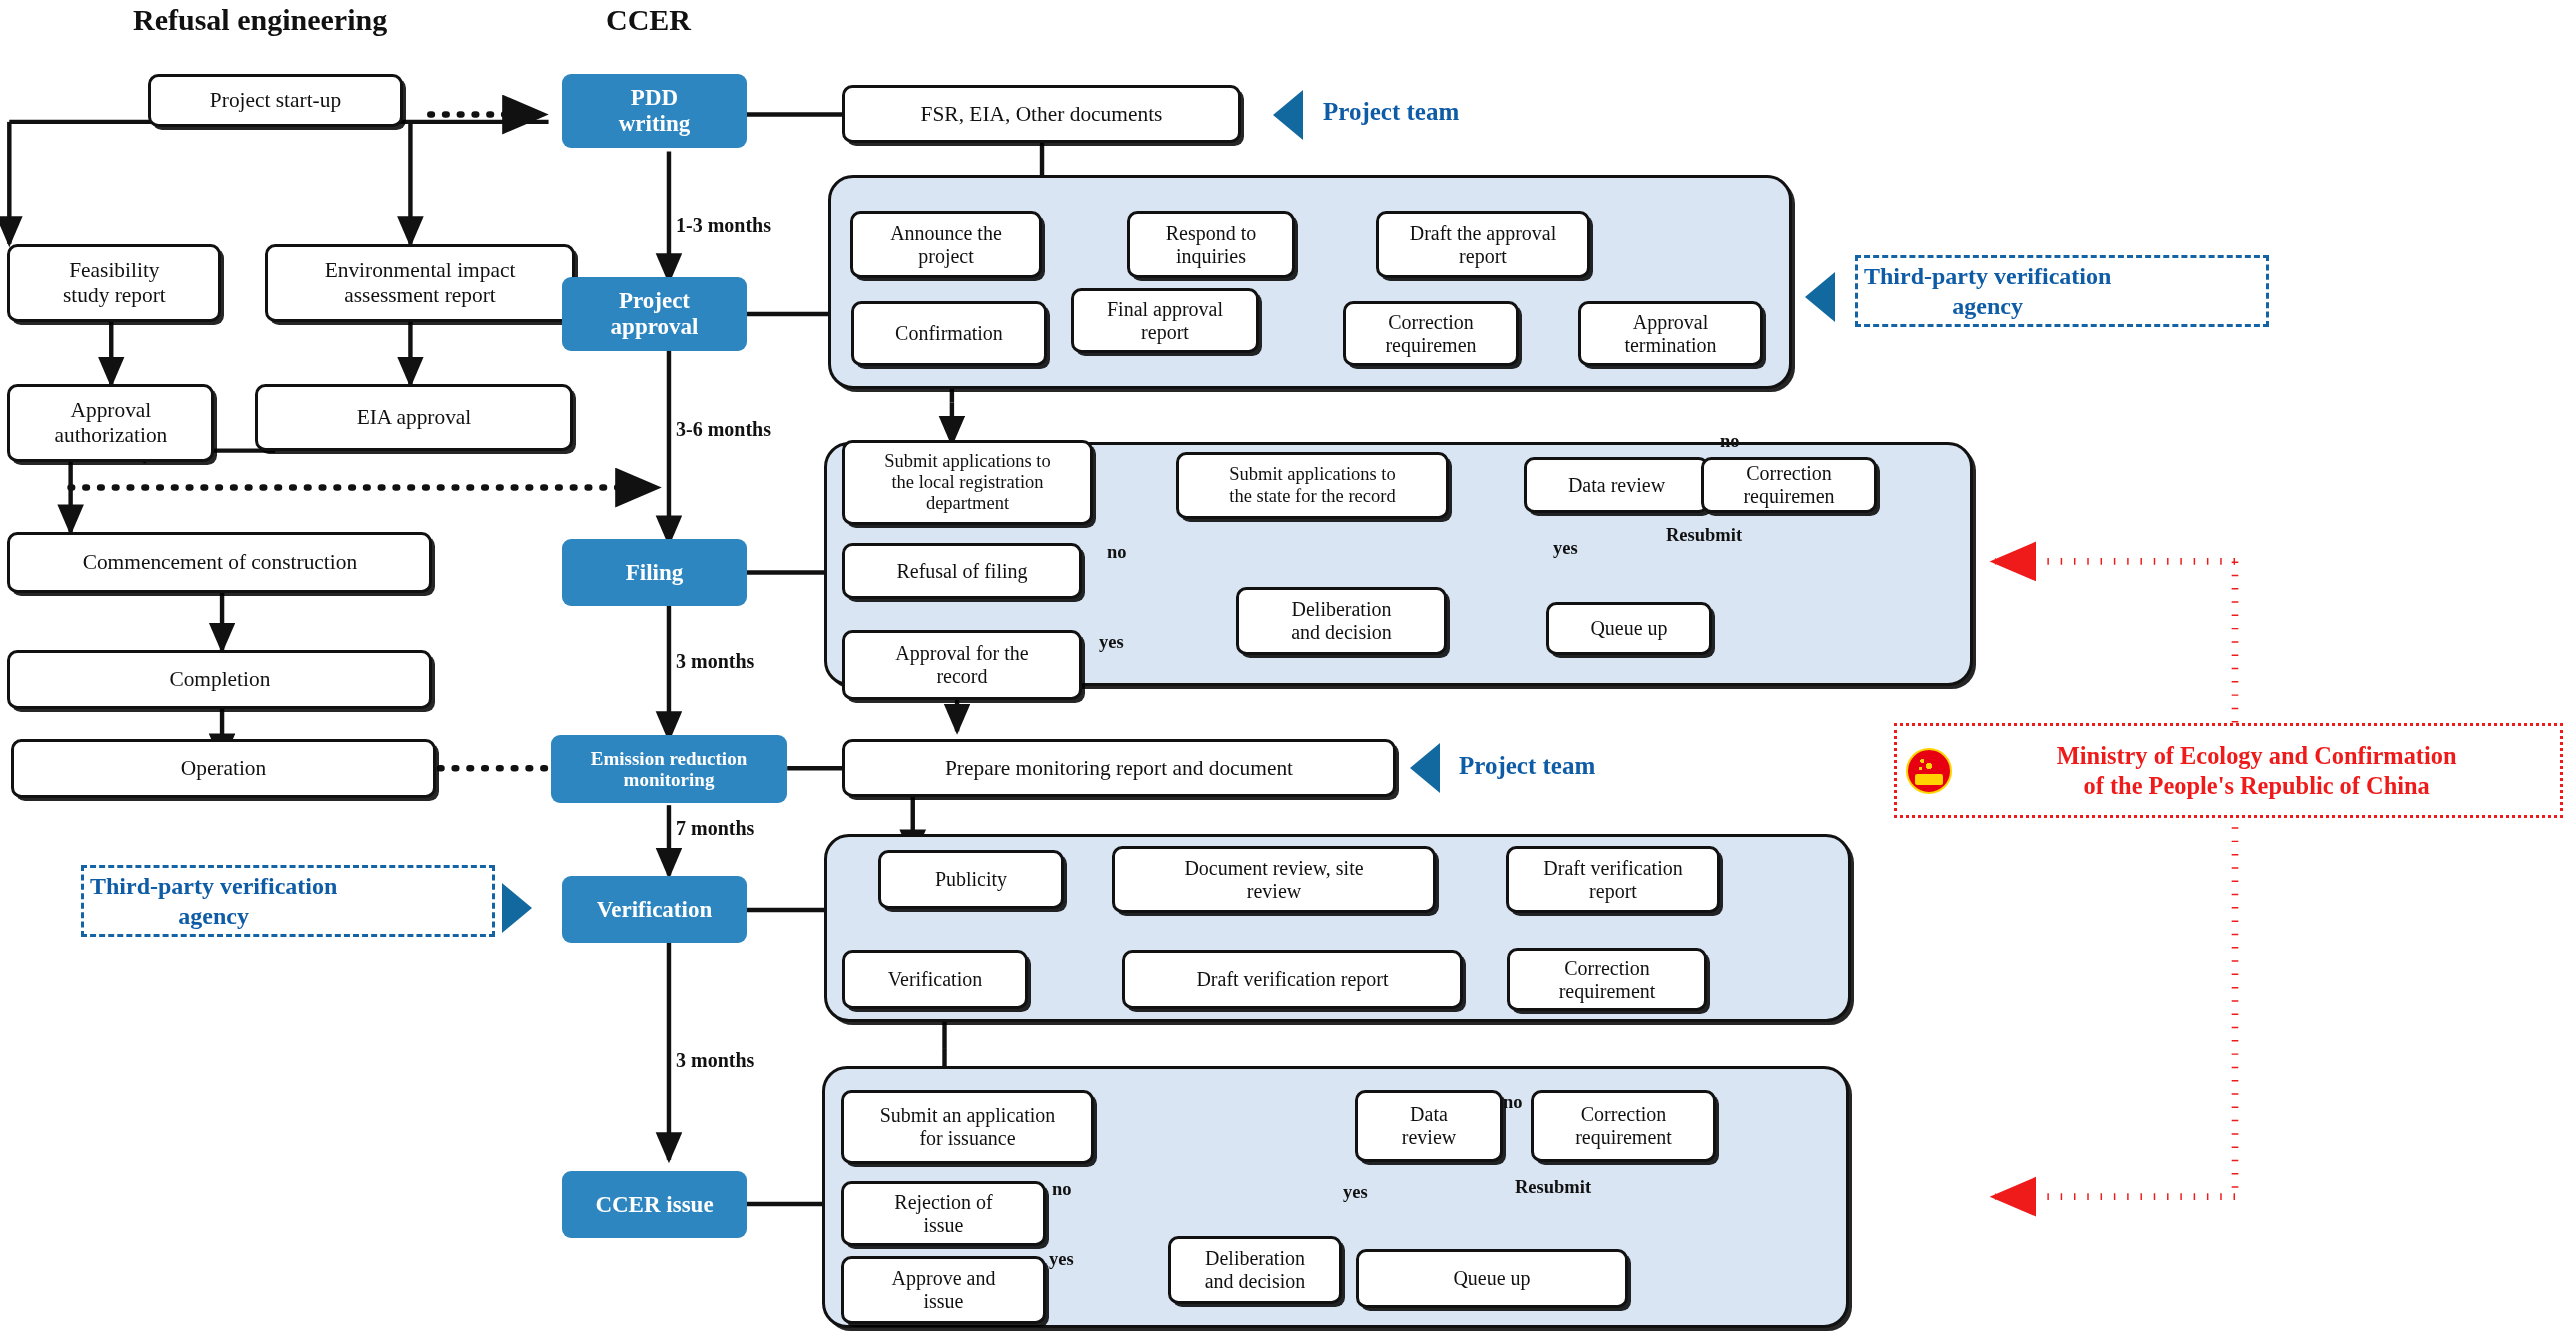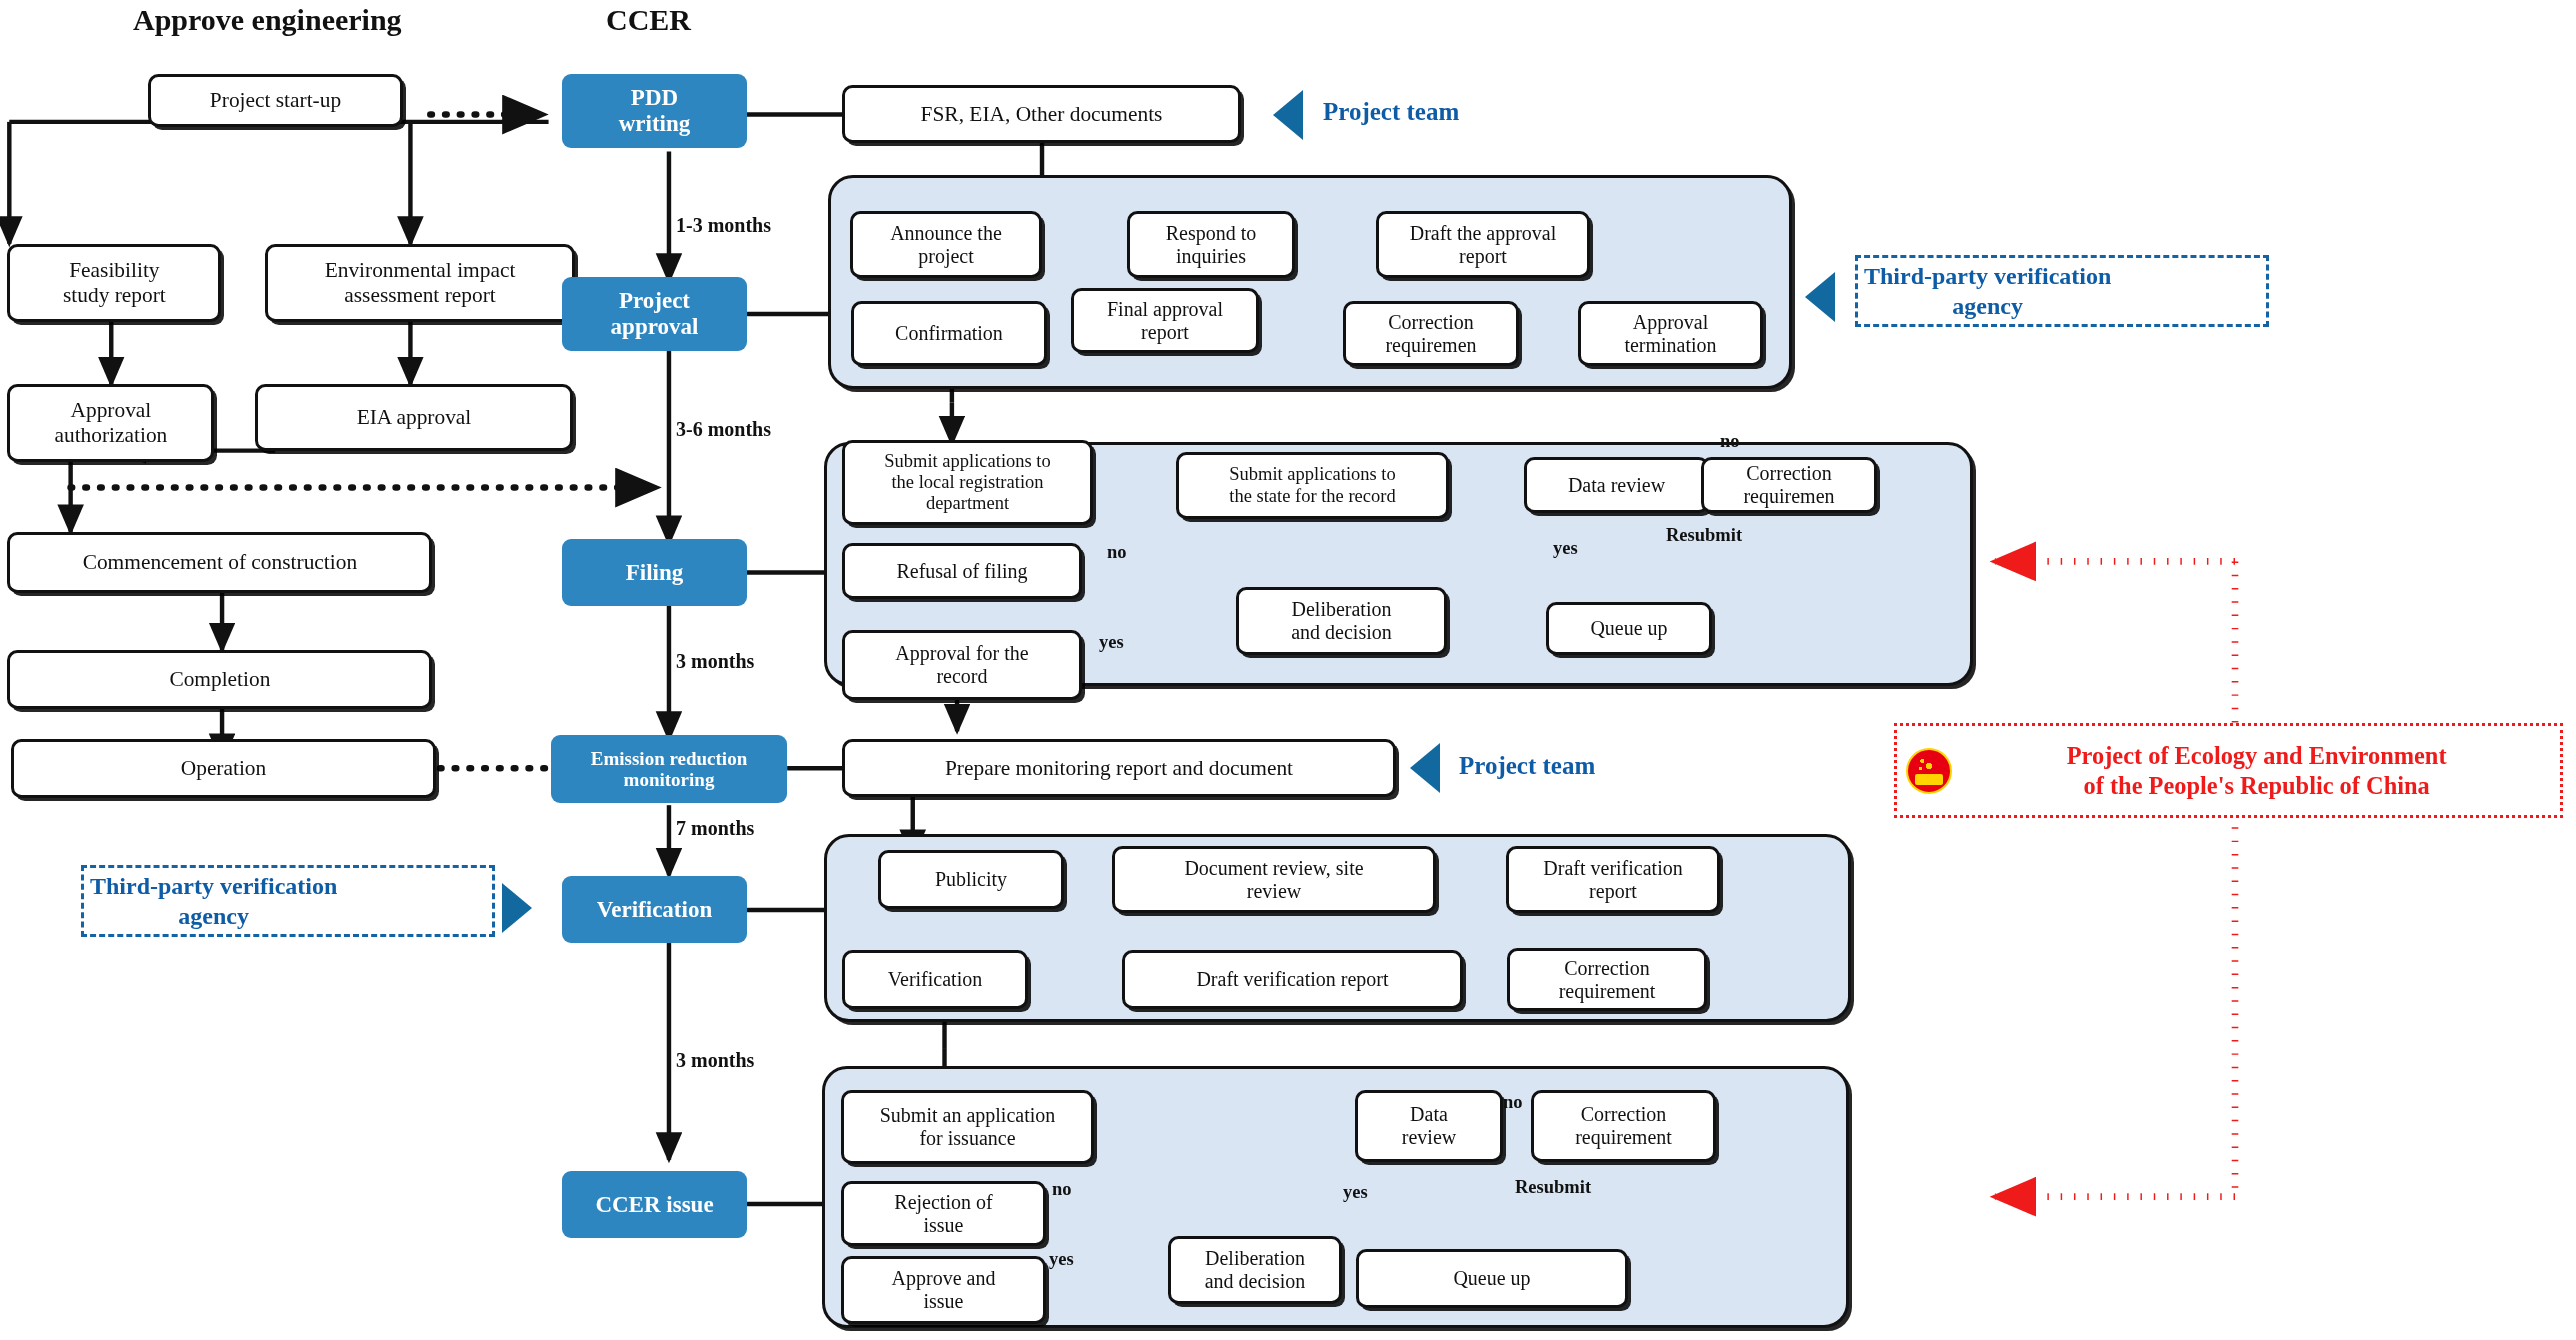--- a/index.html
+++ b/index.html
@@ -208,21 +208,21 @@
     </g>
 
     <g stroke="#ef1b1b" stroke-width="9" fill="none" stroke-dasharray="2 16" stroke-linecap="butt">
       <path d="M3025,760 L2700,760" marker-end="url(#ahr)"></path>
       <path d="M3025,760 L3025,1120"></path>
       <path d="M3025,1120 L3025,1620"></path>
       <path d="M3025,1620 L2700,1620" marker-end="url(#ahr)"></path>
     </g>
   </svg>
 
-  <div class="heading" style="left:133px;top:3px;">Approve engineering</div>
+  <div class="heading" style="left:133px;top:3px;">Refusal engineering</div>
   <div class="heading" style="left:606px;top:3px;">CCER</div>
 
   <div class="node" style="left:148px;top:74px;width:255px;height:53px;">Project start-up</div>
 
   <div class="node" style="left:7.4px;top:244px;width:214px;height:78px;">
     <span style="white-space:pre-line;" id="L_fsr">Feasibility
 study report</span>
   </div>
   <div class="node" style="left:265px;top:244px;width:310px;height:78px;">
     <span style="white-space:pre-line;" id="L_eia_rep">Environmental impact
@@ -389,18 +389,18 @@
   </div>
 
   <div class="tri right" style="left:502px;top:883px;"></div>
   <div class="dashbox" style="left:81px;top:865px;width:414px;height:72px;">
     <span style="white-space:pre-line;" id="CO_3">Third-party verification
 agency</span>
   </div>
 
   <div class="redbox" style="left:1894px;top:723px;width:669px;height:95px;">
     <div class="emblem"></div>
-    <div class="rtext" style="white-space:pre-line;" id="MIN">Project of Ecology and Environment
+    <div class="rtext" style="white-space:pre-line;" id="MIN">Ministry of Ecology and Confirmation
 of the People's Republic of China</div>
   </div>
 
 </div>
 
 
 </body></html>

